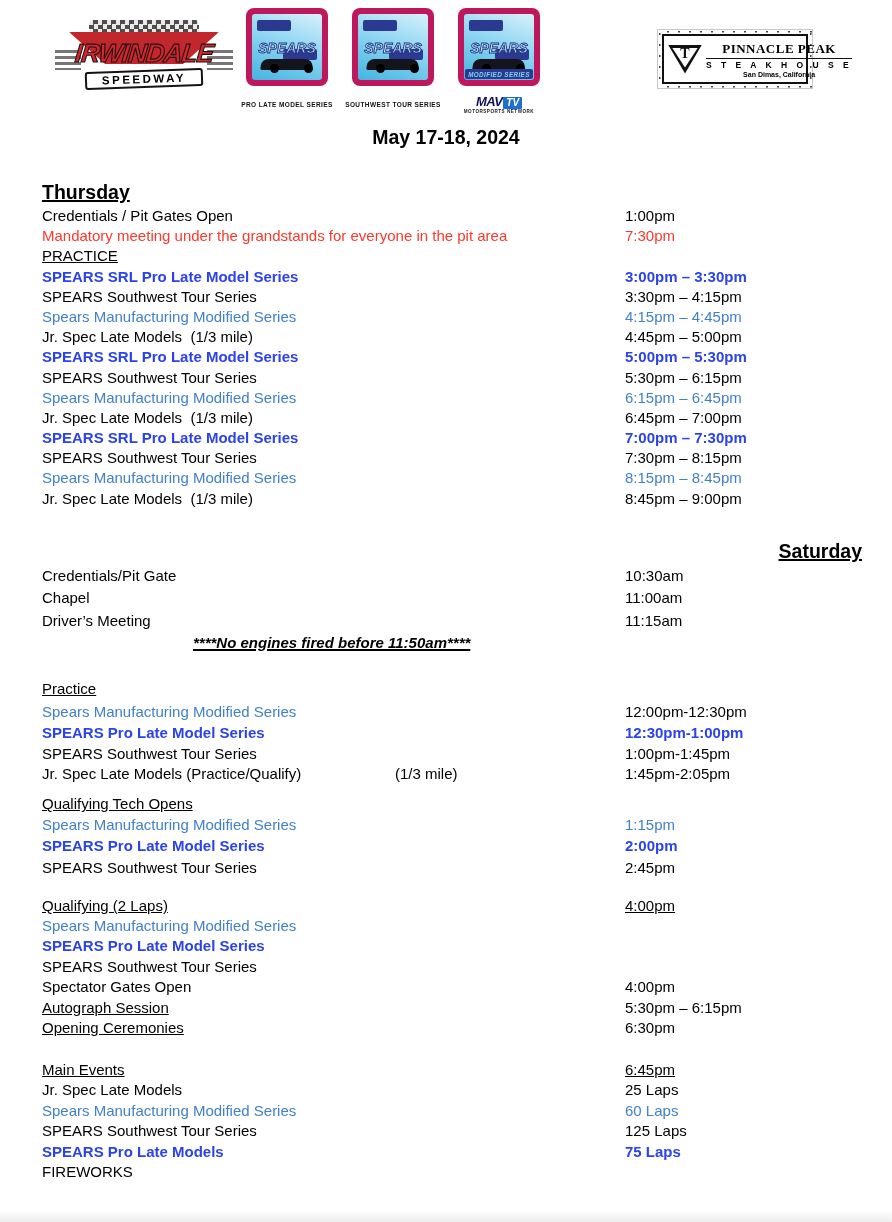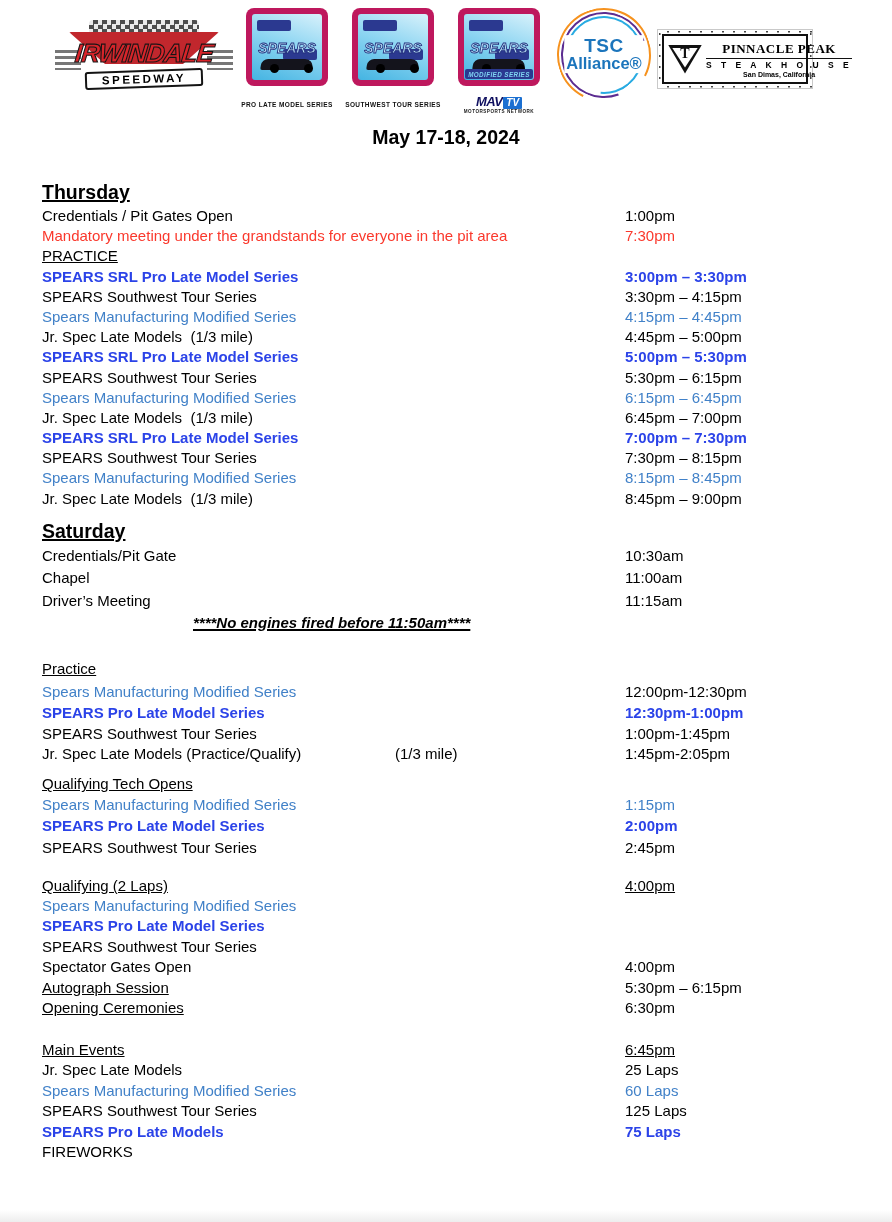--- a/index.html
+++ b/index.html
@@ -99,21 +99,21 @@
   .sh-qt{margin-top:8px;}
   .sh-q2{margin-top:17px;}
   .sh-me{margin-top:21px;}
   .time{position:absolute;left:583px;top:0;}
   .mid{position:absolute;left:353px;top:0;}
   .u{text-decoration:underline;}
   .b{font-weight:normal;}
   .blue{color:#2b43e8;font-weight:bold;}
   .lt{color:#4181c8;}
   .red{color:#fa382c;}
-  .sat-heading{margin-top:10px;}
+  .sat-heading{margin-top:30px;text-align:right;}
   .notice{height:22px;line-height:22px;font-size:15px;position:relative;}
   .notice span{position:absolute;left:143px;font-weight:bold;font-style:italic;
                text-decoration:underline;text-decoration-thickness:1.5px;padding:0 8px;}
   .bottom-fade{position:absolute;left:0;right:0;bottom:0;height:12px;
                background:linear-gradient(180deg,#ffffff,#ededed);}
 </style>
 </head>
 <body>
 
 <div class="page">
@@ -156,29 +156,20 @@
         <div class="badge-word">SPEARS</div>
         <div class="badge-car"></div>
         <div class="badge-banner">MODIFIED SERIES</div>
       </div>
     </div>
     <div class="mavtv">
       <span class="mav-a">MAV</span><span class="mav-b">TV</span>
       <div class="mav-sub">MOTORSPORTS NETWORK</div>
     </div>
 
-    <div class="tsc">
-      <div class="tsc-ring tsc-r1"></div>
-      <div class="tsc-ring tsc-r2"></div>
-      <div class="tsc-ring tsc-r3"></div>
-      <div class="tsc-txt">
-        <div class="tsc-l1">TSC</div>
-        <div class="tsc-l2">Alliance®</div>
-      </div>
-    </div>
 
     <div class="pp">
       <div class="pp-in">
         <div class="pp-mark">
           <div class="pp-t-outer"></div>
           <div class="pp-t-inner"></div>
           <div class="pp-t-glyph">T</div>
         </div>
         <div class="pp-text">
           <div class="pp-l1">PINNACLE PEAK</div>

